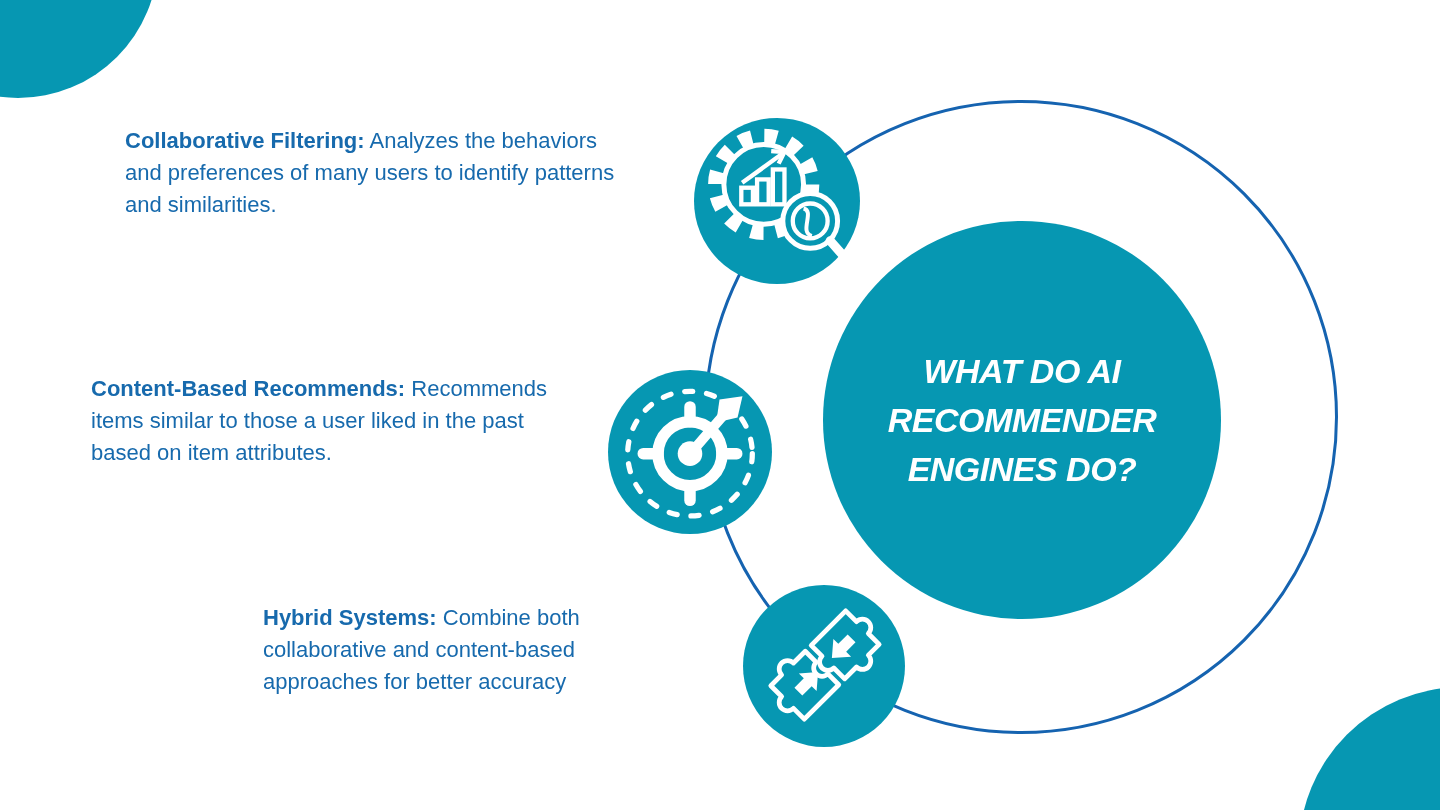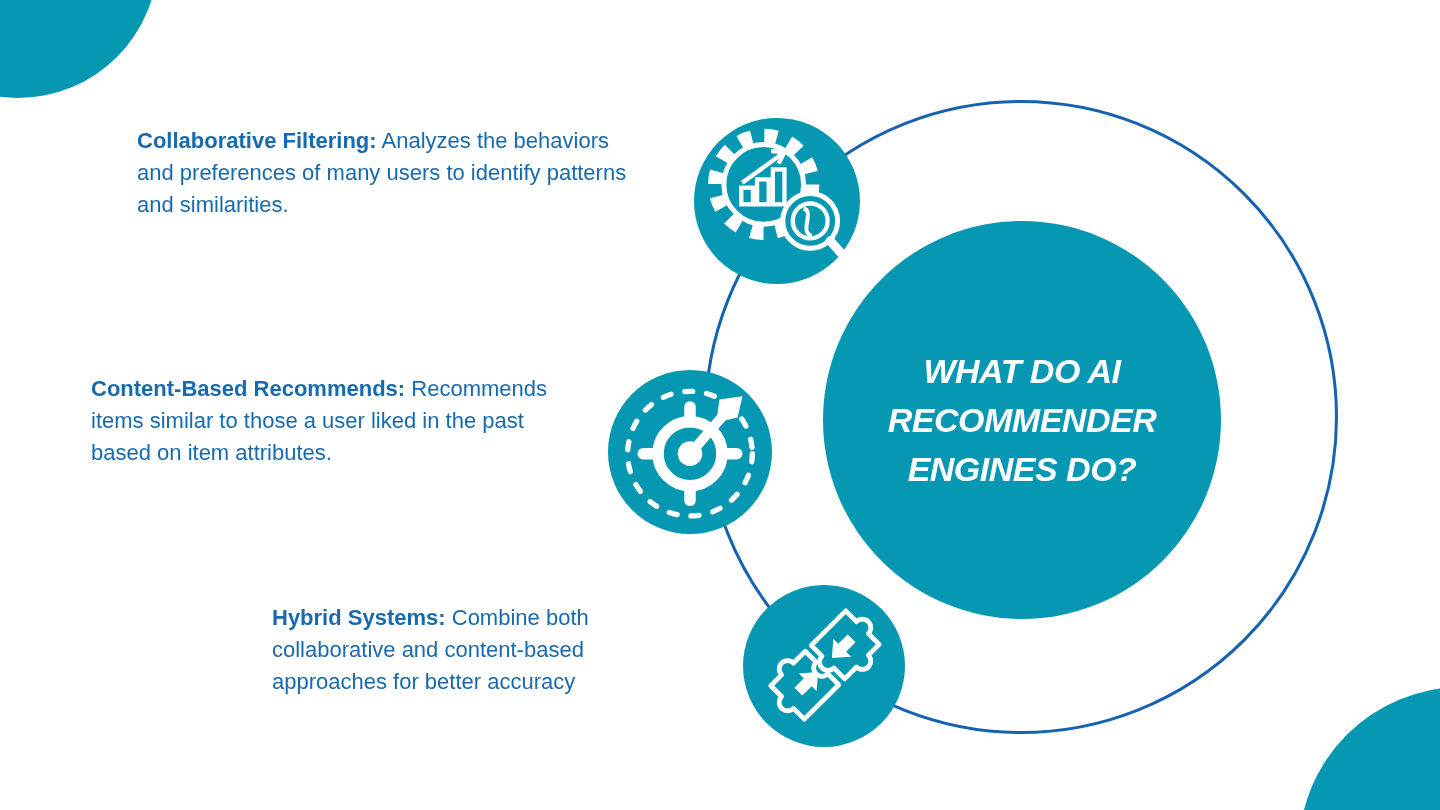--- a/index.html
+++ b/index.html
@@ -70,23 +70,23 @@
   }
   .note {
     position: absolute;
     margin: 0;
     color: var(--text-blue);
     font-size: 22px;
     line-height: 32px;
     font-weight: 400;
   }
   .note strong { font-weight: 700; }
-  .note-1 { left: 125px; top: 125px; width: 500px; margin-left: 12px; }
+  .note-1 { left: 125px; top: 125px; width: 500px; }
   .note-2 { left: 91px;  top: 373px; width: 480px; }
-  .note-3 { left: 272px; top: 602px; width: 392px; }
+  .note-3 { left: 263px; top: 602px; width: 392px; }
   .fill-teal { fill: var(--teal); }
 </style>
 </head>
 <body>
 
 <div class="slide">
 
   <div class="blob blob-tl"></div>
   <div class="blob blob-br"></div>
 

